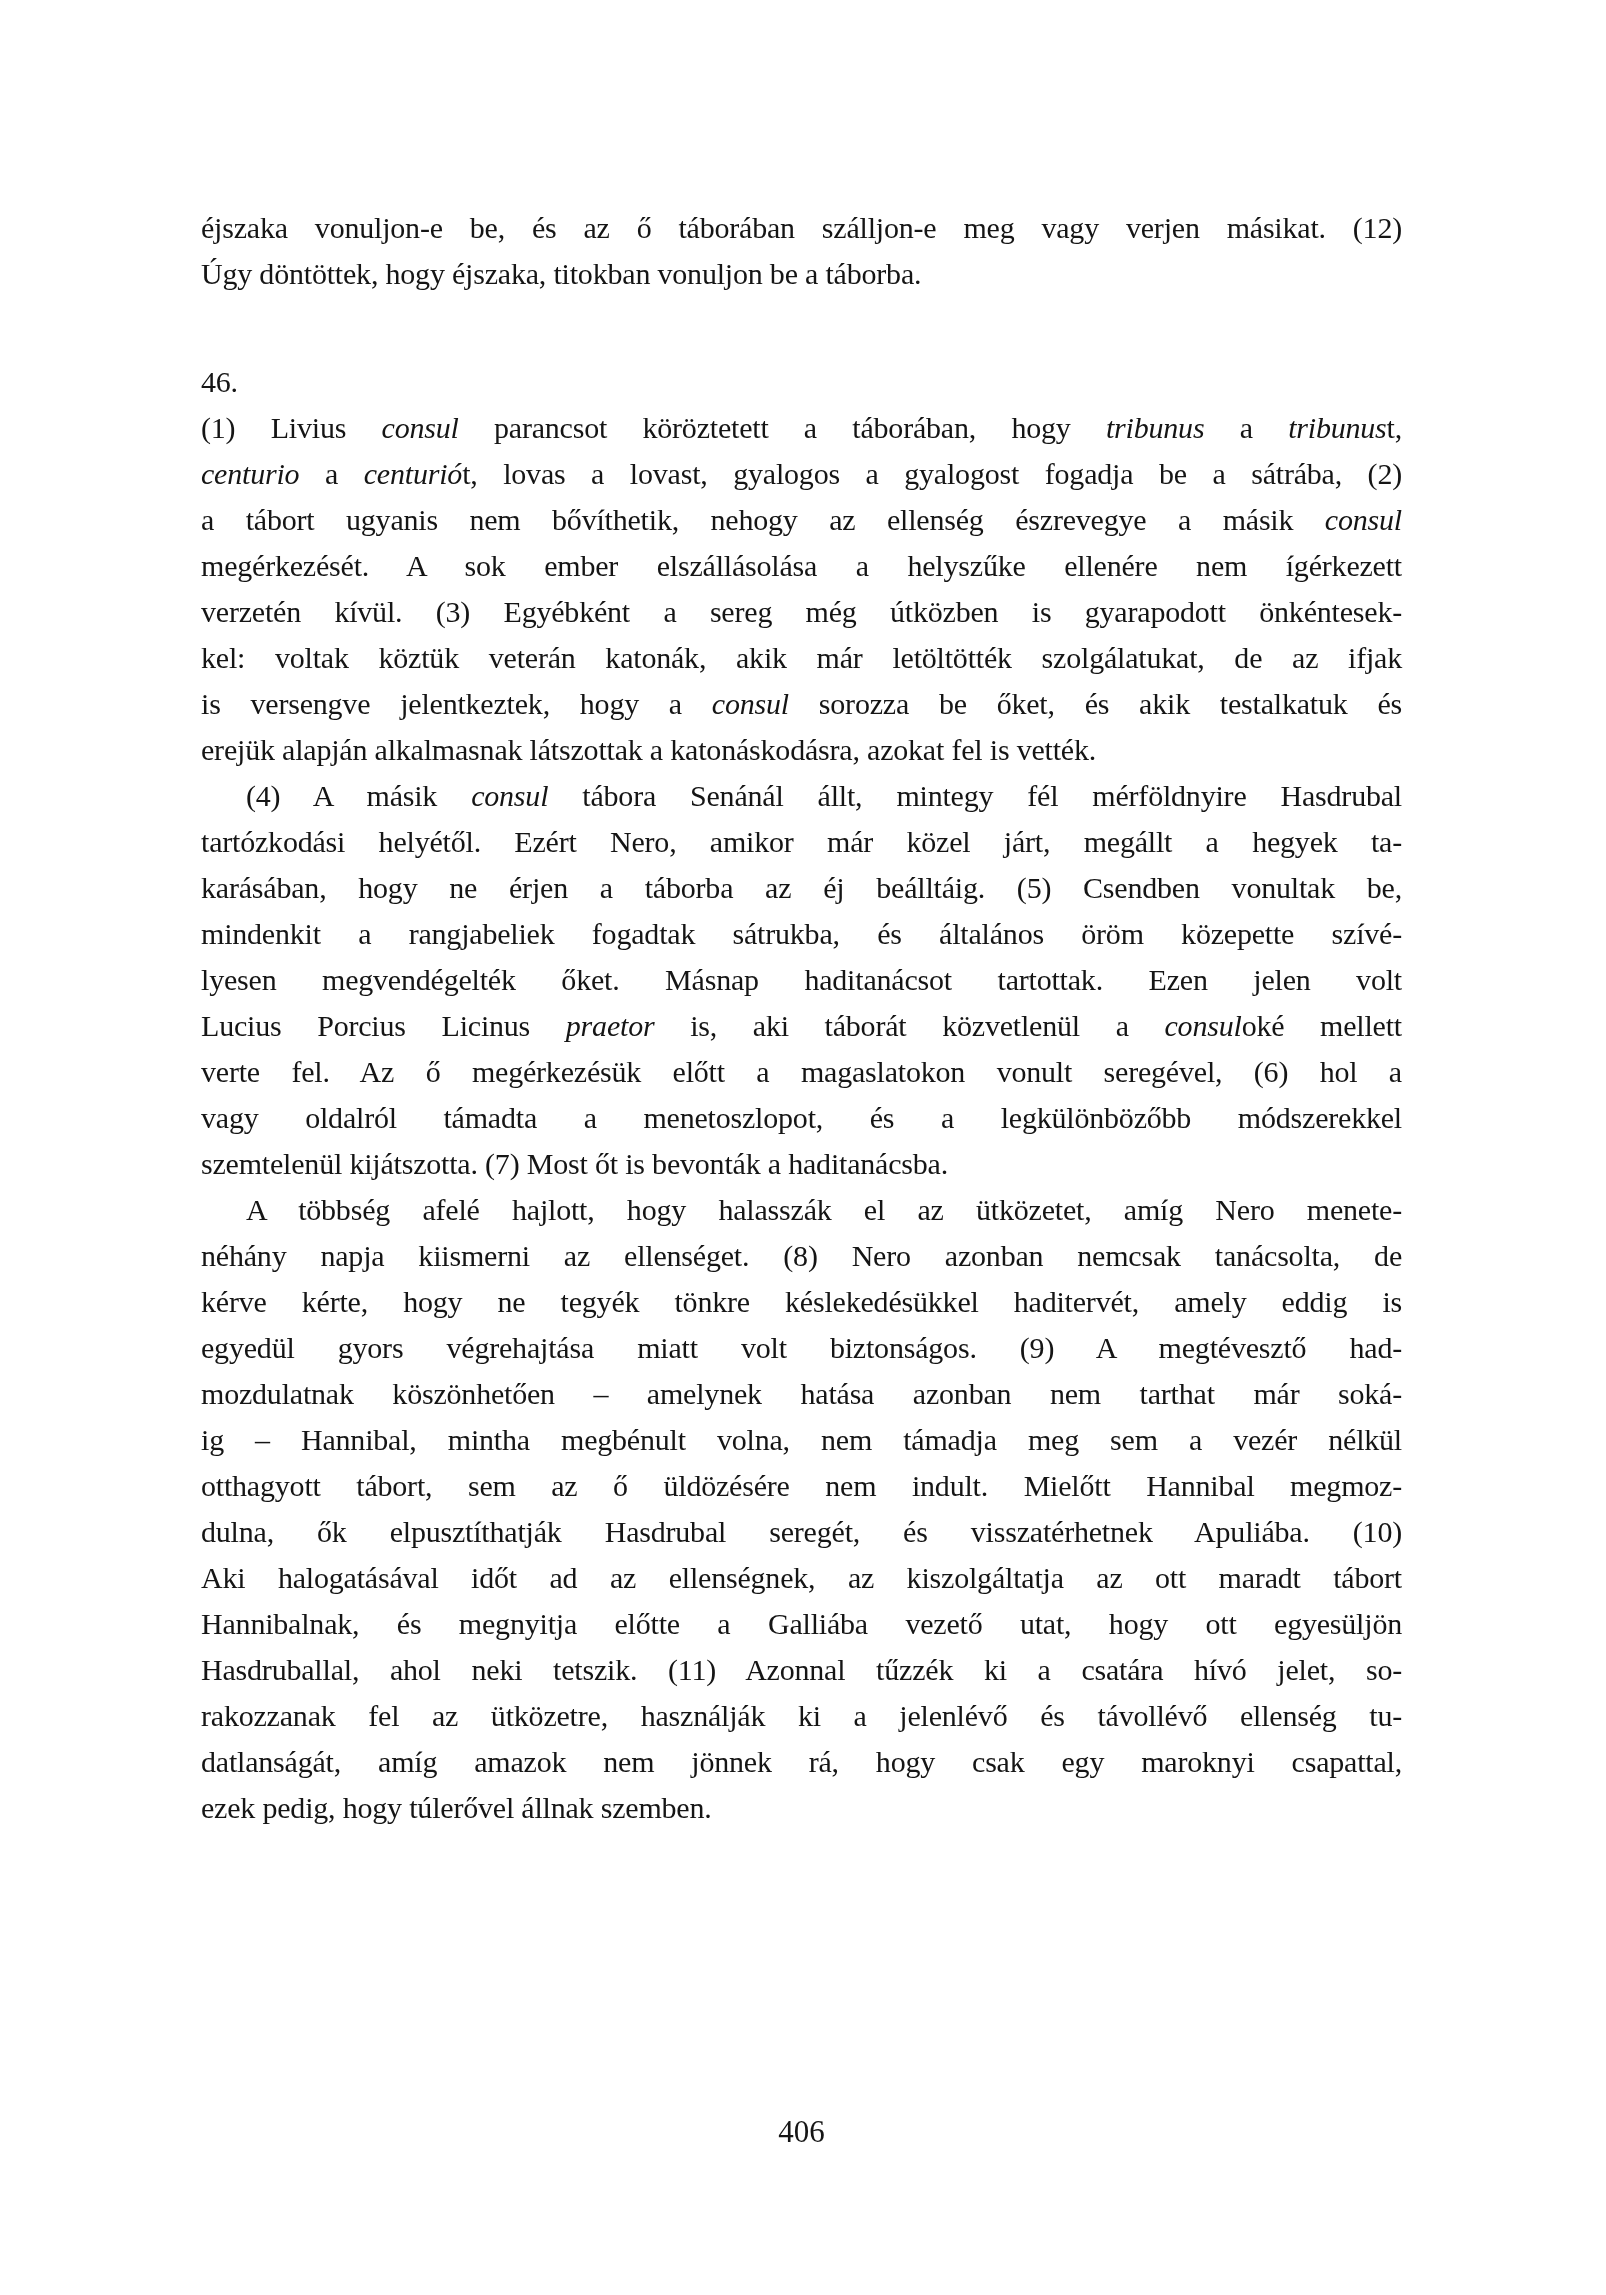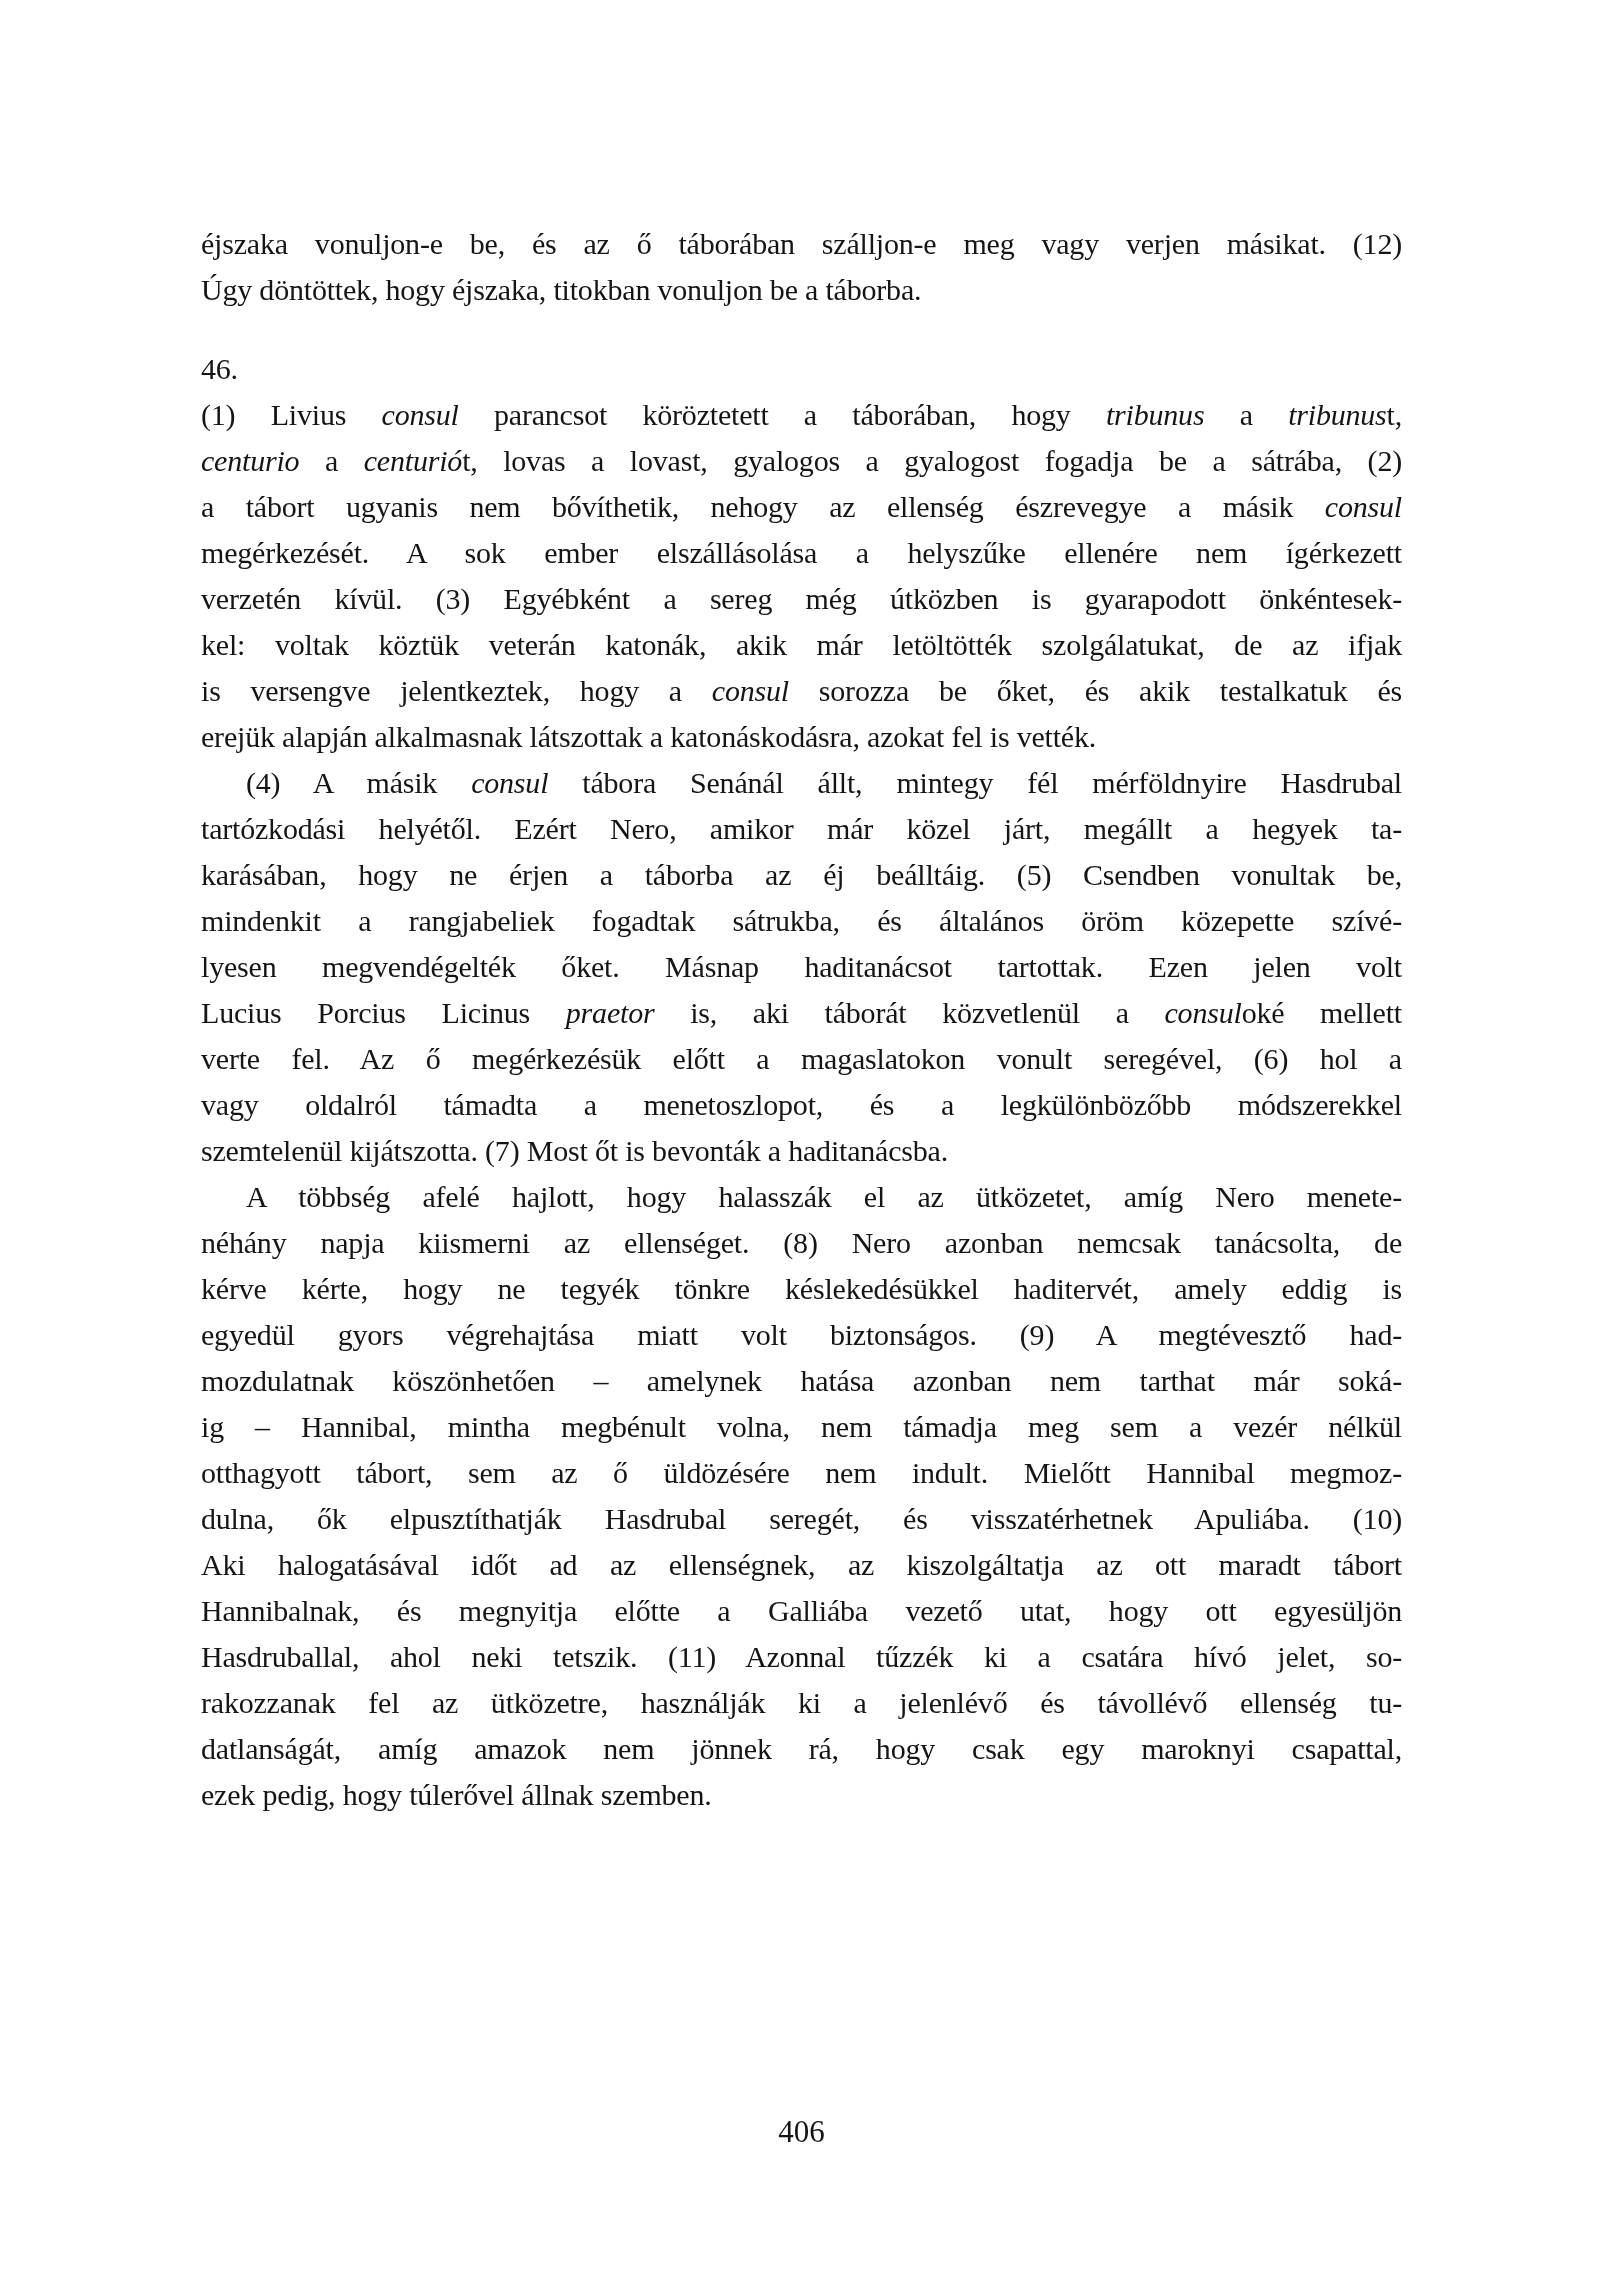--- a/index.html
+++ b/index.html
@@ -12,25 +12,25 @@
     -webkit-font-smoothing: antialiased;
   }
   .page {
     position: relative;
     width: 1607px; height: 2295px;
     background: #ffffff;
     overflow: hidden;
   }
   .text-block {
     position: absolute;
-    left: 201px; top: 221px;
+    left: 201px; top: 205px;
     width: 1201px;
   }
   .para { margin: 0; padding: 0; }
-  .para.gap { margin-top: 33px; }
+  .para.gap { margin-top: 62px; }
   .para.indent .line:first-child { text-indent: 45px; }
   .line {
     font-size: 30px;
     line-height: 46px;
     height: 46px;
     letter-spacing: -0.2px;
     text-align: justify;
     text-align-last: justify;
     white-space: normal;
   }

